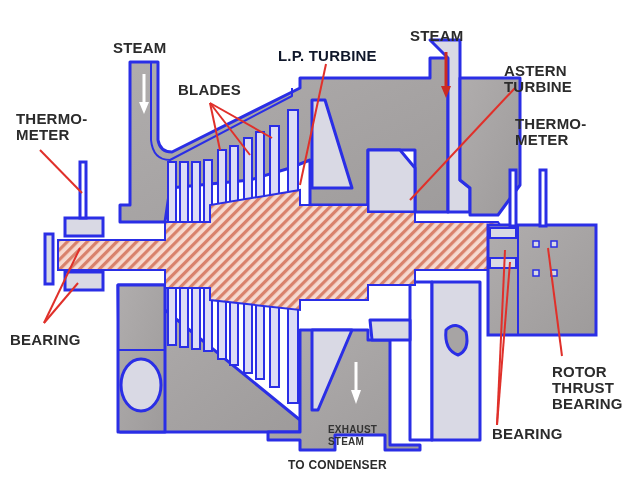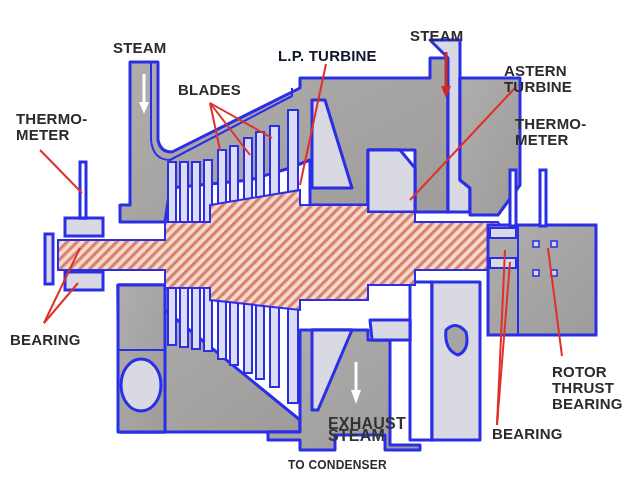--- a/index.html
+++ b/index.html
@@ -10,21 +10,21 @@
       font-family: "Liberation Sans", sans-serif;
       font-weight: bold;
       color: #2b2b2b;
       font-size: 15px;
       line-height: 16px;
       white-space: pre;
       letter-spacing: 0.2px;
     }
     .lbl.red { color: #0f172a; }
     .lbl.center { text-align: left; }
-    .lbl.small { font-size: 16px; line-height: 12px; color: #333; }
+    .lbl.small { font-size: 10px; line-height: 12px; color: #333; margin-top: 6px; }
   </style>
 </head>
 <body>
 
 <svg id="diagram" viewBox="0 0 630 486" xmlns="http://www.w3.org/2000/svg">
   <defs>
     <pattern id="hatch" patternUnits="userSpaceOnUse" width="7" height="7" patternTransform="rotate(45)">
       <rect width="7" height="7" fill="#f6dad0"></rect>
       <rect width="3.2" height="7" fill="#d9826c"></rect>
     </pattern>

